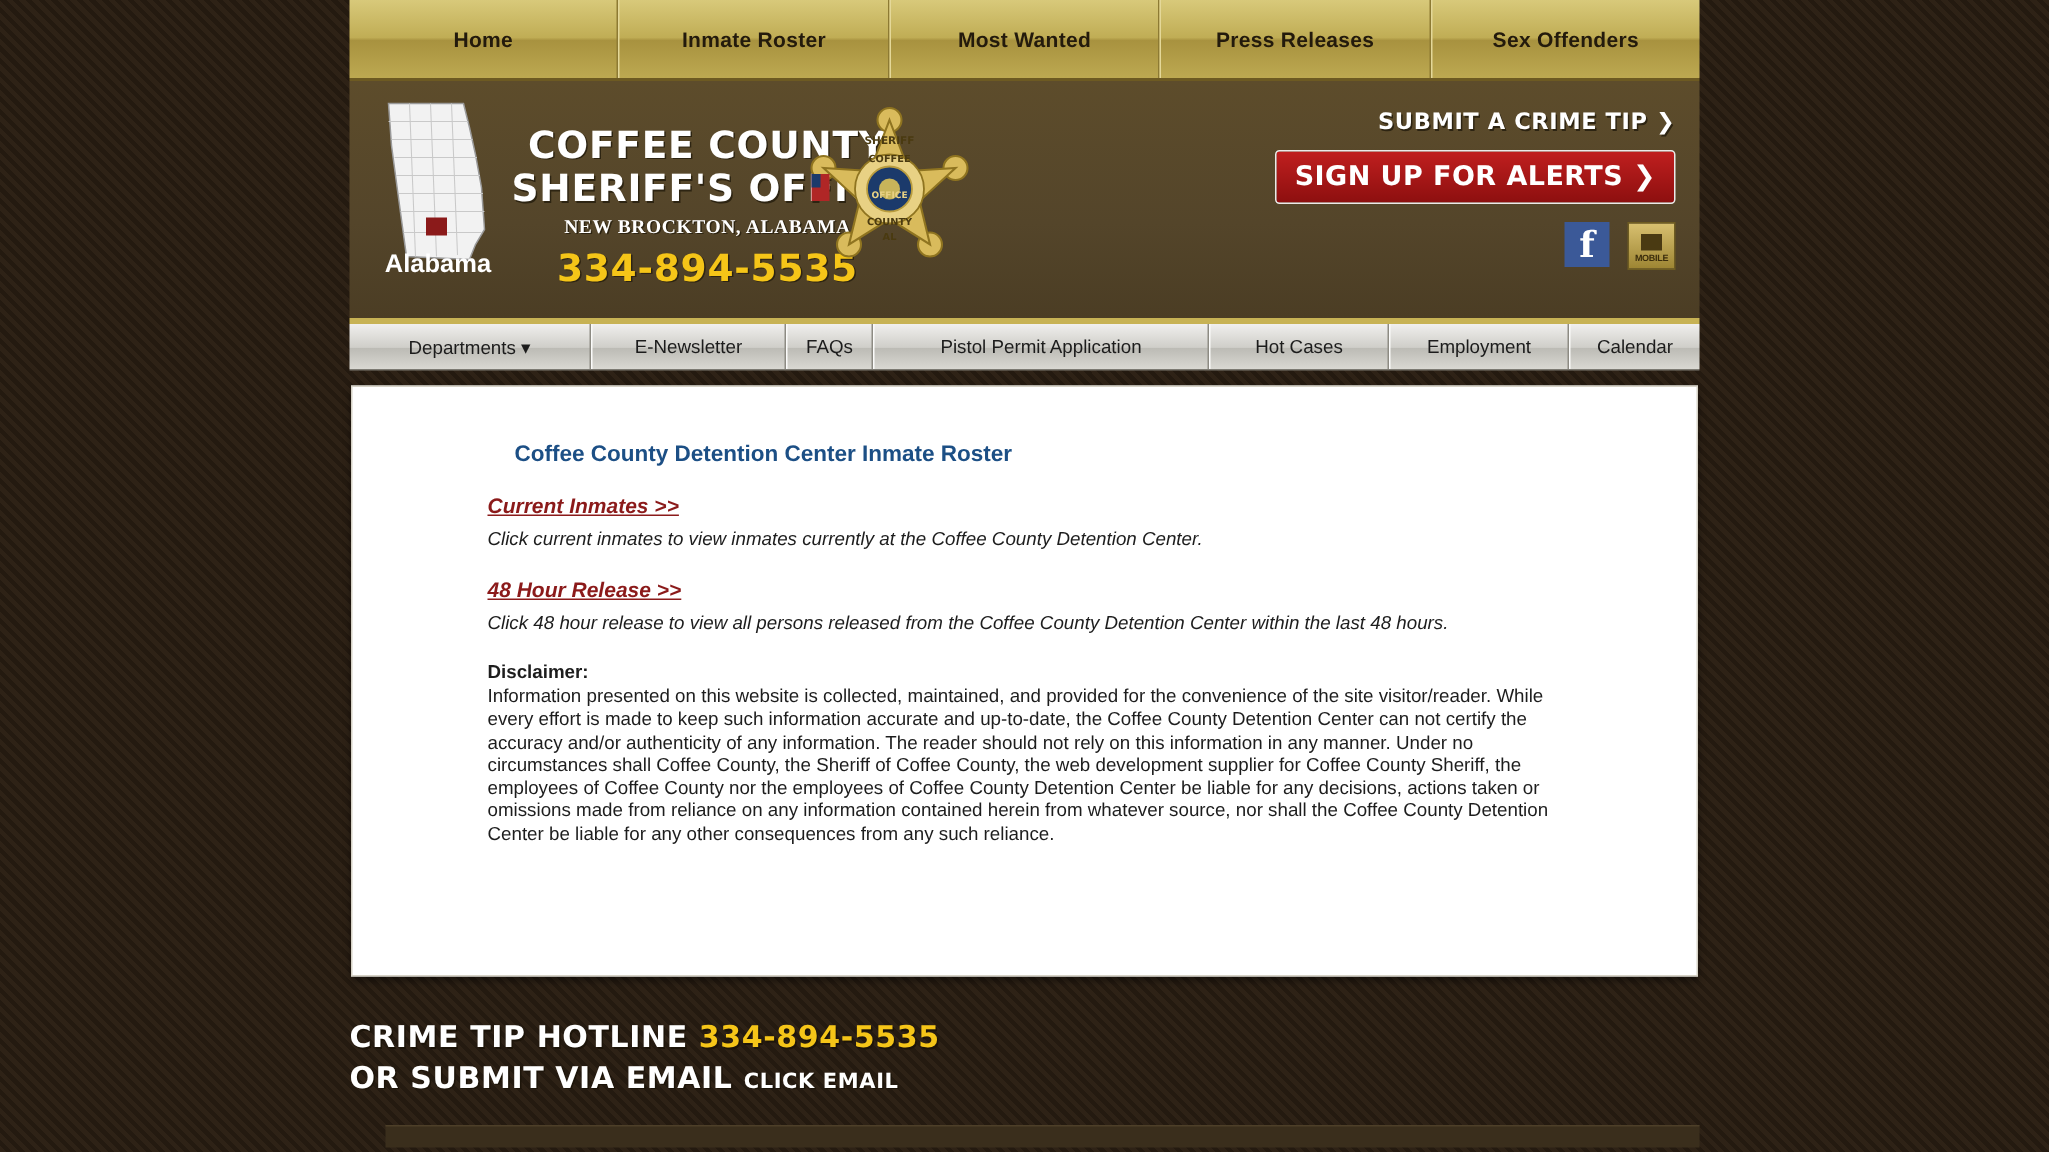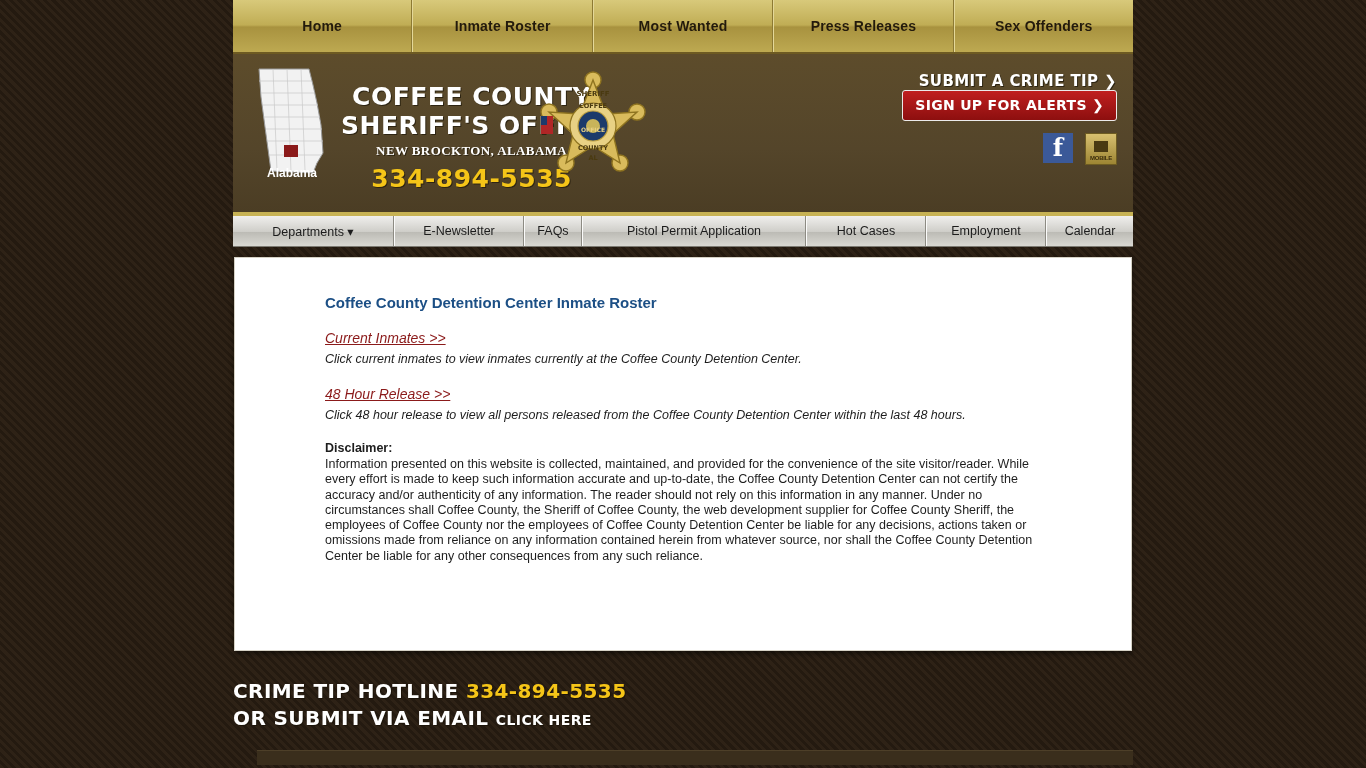--- a/index.html
+++ b/index.html
@@ -68,21 +68,21 @@
     height: 108px;
   }
   .state-map svg { display:block; }
   .state-label {
     position: absolute;
     left: 18px;
     top: 112px;
     width: 82px;
     text-align: center;
     color: #fff;
-    font-size: 12px;
+    font-size: 17px;
     font-weight: bold;
   }
   .titleblock {
     position: absolute;
     left: 108px;
     top: 28px;
     color: #fff;
     text-align: center;
   }
   .titleblock .l1, .titleblock .l2 {
@@ -128,28 +128,29 @@
     color: #fff;
     font-family: "DejaVu Sans", sans-serif;
     font-weight: bold;
     font-size: 15px;
     letter-spacing: 0.4px;
     cursor: pointer;
     text-shadow: 1px 1px 0 #2d2412;
   }
   .alerts-btn {
     display: inline-block;
+    margin-top: 10px;
     padding: 6px 12px 7px 12px;
     background: linear-gradient(180deg,#c01f1f 0%, #8d0f0f 100%);
     border: 1px solid #eceaea;
     border-radius: 3px;
     color: #fff;
     font-family: "DejaVu Sans", sans-serif;
     font-weight: bold;
-    font-size: 14px;
+    font-size: 18px;
     letter-spacing: 0.3px;
     cursor: pointer;
   }
   .social {
     margin-top: 12px;
     display: flex;
     justify-content: flex-end;
     gap: 12px;
   }
   .fb {
@@ -228,25 +229,26 @@
     position: relative;
   }
   .card-inner {
     padding: 36px 56px 0 90px;
   }
   .page-title {
     color: #1c4f85;
     font-size: 15px;
     font-weight: bold;
     margin-bottom: 18px;
+    margin-left: 18px;
   }
   .roster-link {
     color: #8b1a1a;
     font-size: 14px;
-    font-weight: normal;
+    font-weight: bold;
     font-style: italic;
     text-decoration: underline;
     cursor: pointer;
     display: inline-block;
   }
   .roster-desc {
     font-size: 12.5px;
     color: #1d1d1d;
     margin-top: 4px;
     margin-bottom: 18px;
@@ -402,18 +404,18 @@
     </div>
   </div>
 
   <div class="footer">
     <div class="f1">
       <span>CRIME TIP HOTLINE</span>
       <span class="ph">334-894-5535</span>
     </div>
     <div class="f2">
       <span>OR SUBMIT VIA EMAIL</span>
-      <span class="ch">CLICK HERE</span>
+      <span class="ch">CLICK EMAIL</span>
     </div>
     <div class="footer-strip"></div>
   </div>
 
 </div>
 
 </body></html>

